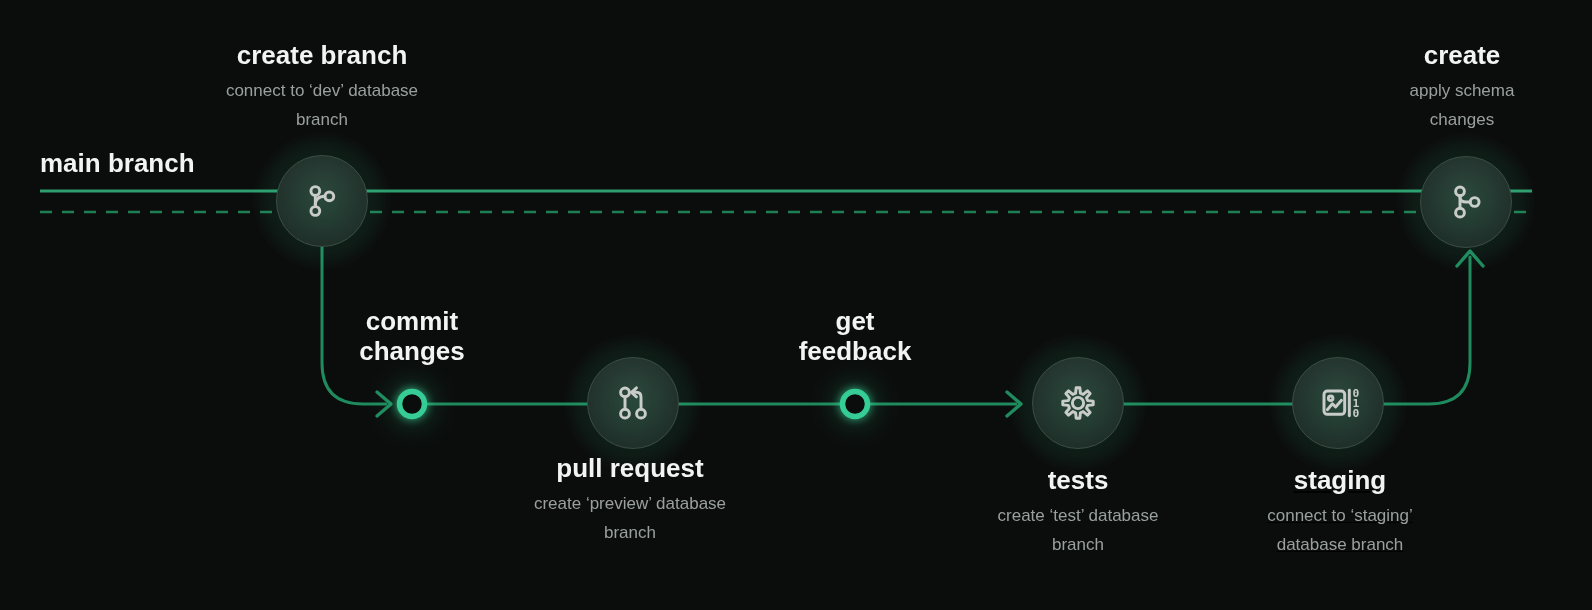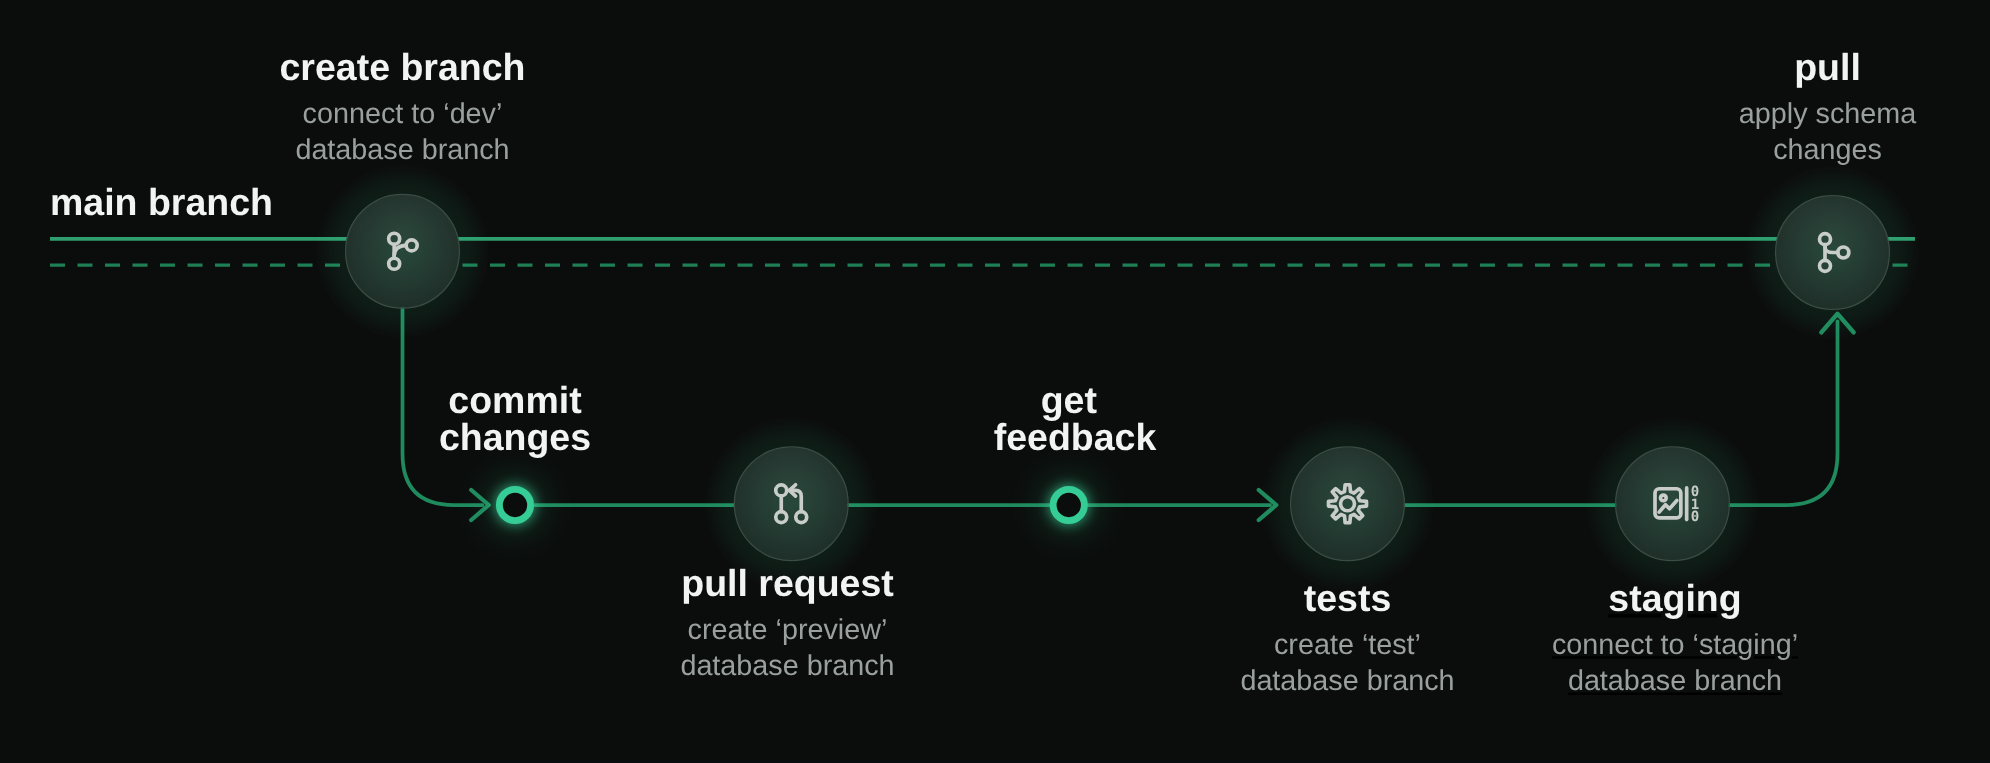--- a/index.html
+++ b/index.html
@@ -37,24 +37,24 @@
   }
   .node::before{
     content:'';position:absolute;inset:-24px;border-radius:50%;z-index:-1;
     background:radial-gradient(circle, rgba(52,199,143,.20) 0%, rgba(52,199,143,.07) 55%, transparent 72%);
   }
   .node svg{width:48px;height:48px;}
   .icon-stroke{stroke:var(--icon-stroke);stroke-width:2.2;fill:none;stroke-linecap:round;stroke-linejoin:round;}
   .icon-fill-text{fill:var(--icon-stroke);font-family:"DejaVu Sans Mono",monospace;font-size:8.5px;font-weight:bold;}
   .label{position:absolute;z-index:3;}
   .label .title{
-    color:var(--title);font-size:30px;font-weight:600;line-height:30px;text-align:center;
+    color:var(--title);font-size:26px;font-weight:600;line-height:30px;text-align:center;
   }
   .label .subtitle{
-    color:var(--subtitle);font-size:23px;font-weight:400;line-height:29px;text-align:center;margin-top:6px;
+    color:var(--subtitle);font-size:17px;font-weight:400;line-height:29px;text-align:center;margin-top:6px;
   }
   .center{transform:translateX(-50%);}
   .left-align .title,.left-align .subtitle{text-align:left;}
 </style>
 </head>
 <body>
 
 <div id="stage">
 
   <svg id="wires" width="1592" height="610" viewBox="0 0 1592 610">
@@ -153,17 +153,17 @@
     <div class="title">tests</div>
     <div class="subtitle" style="max-width:200px;margin-left:auto;margin-right:auto;">create ‘test’ database branch</div>
   </div>
 
   <div class="label center" style="left:1340px;top:465px;width:260px;text-decoration:underline;">
     <div class="title">staging</div>
     <div class="subtitle" style="max-width:215px;margin-left:auto;margin-right:auto;">connect to ‘staging’ database branch</div>
   </div>
 
   <div class="label center" style="left:1462px;top:40px;width:220px;">
-    <div class="title">pull</div>
+    <div class="title">create</div>
     <div class="subtitle" style="max-width:165px;margin-left:auto;margin-right:auto;">apply schema changes</div>
   </div>
 
 </div>
 
 </body></html>

